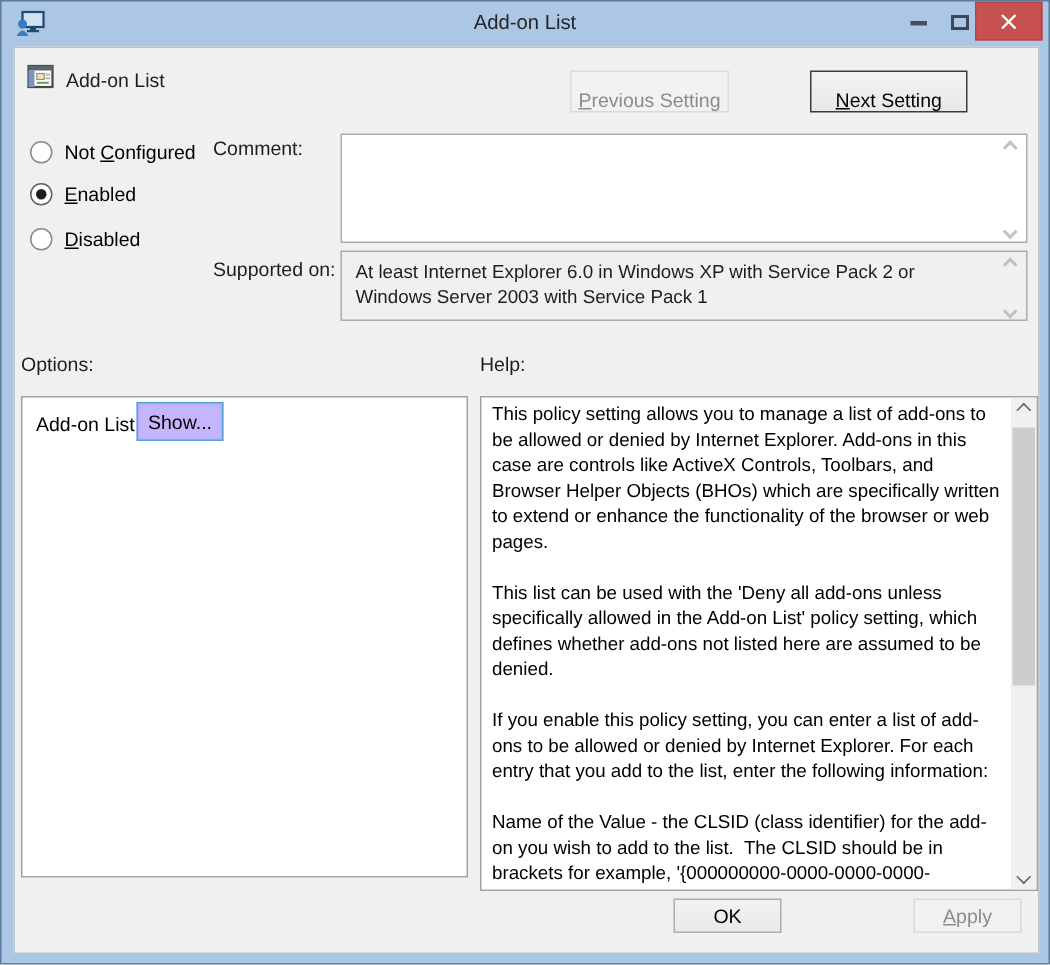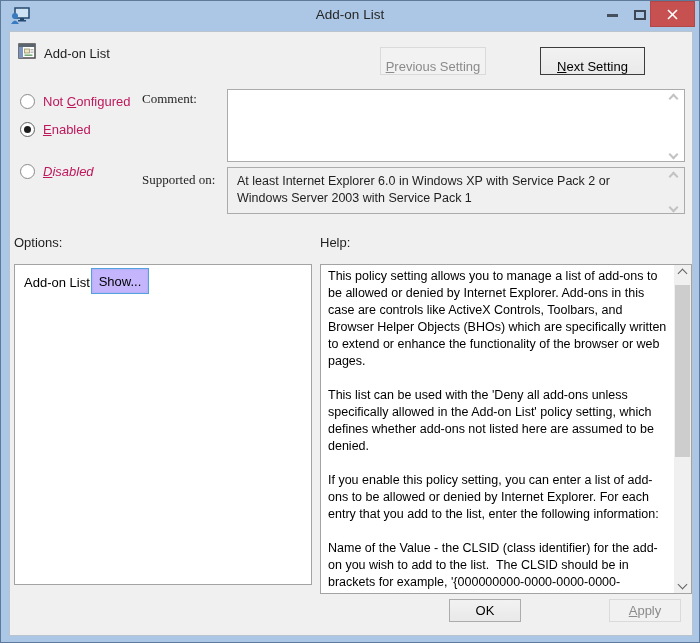--- a/index.html
+++ b/index.html
@@ -53,23 +53,23 @@
   .radio-row { position:absolute; left:10px; display:flex; align-items:center; cursor:default; }
   .radio-circle {
     width:15px; height:15px; border-radius:50%; background:#fff;
     border:1px solid #8a8a8a; margin-right:8px; position:relative; flex:0 0 auto;
   }
   .radio-row.selected .radio-circle { border-color:#616161; }
   .radio-row.selected .radio-circle::after {
     content:""; position:absolute; left:3px; top:3px; width:7px; height:7px;
     border-radius:50%; background:#1c1c1c;
   }
-  .radio-label { font-size:13px; color:#be185d; white-space:pre; }
-
-  .field-label { position:absolute; font-size:13px; color:#1e1e1e;font-family:Liberation Serif, serif; }
+  .radio-label { font-size:13px; color:#000000; white-space:pre; }
+
+  .field-label { position:absolute; font-size:13px; color:#1e1e1e; }
 
   .comment-box {
     position:absolute; left:217px; top:57px; width:458px; height:73px;
     background:#fff; border:1px solid #ababab; resize:none; outline:none;
     font-size:12.5px; padding:2px 20px 2px 5px;
   }
   .supported-box {
     position:absolute; left:217px; top:135px; width:458px; height:47px;
     background:#f0f0f0; border:1px solid #ababab;
     font-size:12.5px; line-height:17px; color:#1e1e1e;
@@ -187,21 +187,21 @@
     </div>
 
     <div class="radio-row" style="top:62px;">
       <span class="radio-circle"></span>
       <span class="radio-label"><span>Not </span><span class="u">C</span><span>onfigured</span></span>
     </div>
     <div class="radio-row selected" style="top:90px;">
       <span class="radio-circle"></span>
       <span class="radio-label"><span></span><span class="u">E</span><span>nabled</span></span>
     </div>
-    <div class="radio-row" style="top:132px;font-style:italic;">
+    <div class="radio-row" style="top:120px;">
       <span class="radio-circle"></span>
       <span class="radio-label"><span></span><span class="u">D</span><span>isabled</span></span>
     </div>
 
     <span class="field-label" style="left:132px; top:59px;">Comment:</span>
     <textarea class="comment-box" spellcheck="false" style=""></textarea>
     <span class="box-arrows" style="left:660px; top:63px;">
         <span class="chev up"></span>
       </span>
     <span class="box-arrows" style="left:660px; top:119px;">

